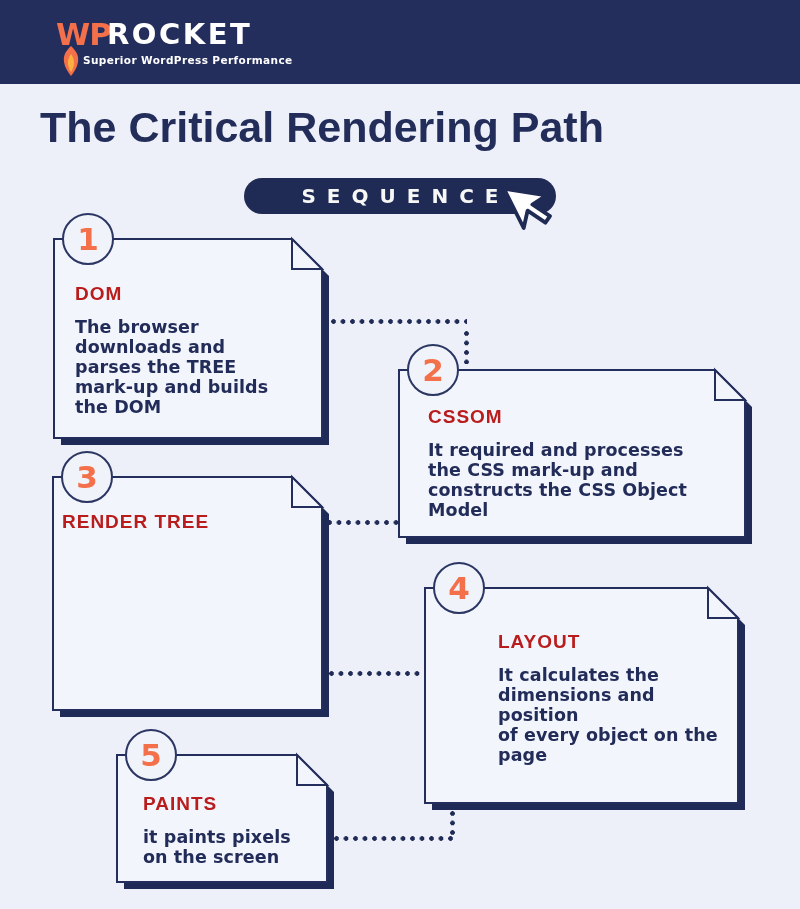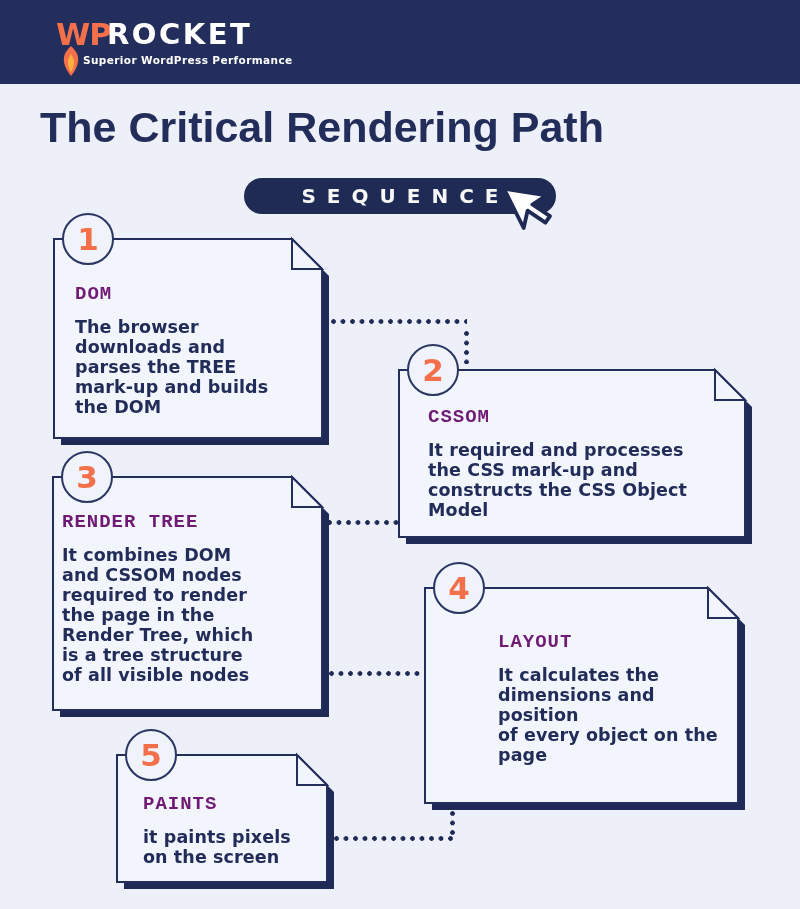--- a/index.html
+++ b/index.html
@@ -36,22 +36,22 @@
   .note-card{position:absolute;}
   .note-bg{position:absolute;left:-2px;top:-2px;overflow:visible;}
   .card-content{position:relative;z-index:1;}
   .num-circle{
     position:absolute;left:8px;top:-26px;width:52px;height:52px;border-radius:50%;
     background:#f0f3fa;border:2px solid #2b3663;z-index:2;
     display:flex;align-items:center;justify-content:center;box-sizing:border-box;
   }
   .num-circle span{color:#f3704a;font-size:31px;font-weight:700;font-family:"DejaVu Sans",sans-serif;}
   .card-title{
-    color:#701a75;font-size:19px;font-weight:800;letter-spacing:1px;
-    font-family:Liberation Mono, monospace;
+    color:#b91c1c;font-size:19px;font-weight:800;letter-spacing:1px;
+    font-family:Liberation Sans, sans-serif;
   }
   .card-desc{
     margin-top:13px;color:#222c58;font-size:17.5px;font-weight:800;line-height:1.14;
     letter-spacing:0.1px;white-space:pre-line;font-family:"DejaVu Sans",sans-serif;
   }
   #card-dom   {left:54px; top:239px;width:268px;height:199px;}
   #card-dom    .card-content{padding:44px 14px 0 21px;}
   #card-cssom {left:399px;top:370px;width:346px;height:167px;}
   #card-cssom  .card-content{padding:36px 14px 0 29px;}
   #card-render{left:53px; top:477px;width:269px;height:233px;}
@@ -150,27 +150,20 @@
       <svg class="note-bg" width="282" height="246" viewBox="-2 -2 282 246">
         <path d="M0 0 H239 L269 30 V233 H0 Z" fill="#1f2a56" transform="translate(7 7)"></path>
         <path d="M0 0 H239 L269 30 V233 H0 Z" fill="#f3f5fc" stroke="#242e5c" stroke-width="2" stroke-linejoin="miter"></path>
         <path d="M239 0 L269 30 H239 Z" fill="#f3f5fc" stroke="#242e5c" stroke-width="2" stroke-linejoin="miter"></path>
       </svg>
     <div class="num-circle">
         <span>3</span>
       </div>
     <div class="card-content">
       <div class="card-title">RENDER TREE</div>
-      <div class="card-desc">It combines DOM
-and CSSOM nodes
-required to render
-the page in the
-Render Tree, which
-is a tree structure
-of all visible nodes</div>
     </div>
   </div>
 
   <div class="note-card" id="card-layout">
       <svg class="note-bg" width="326" height="228" viewBox="-2 -2 326 228">
         <path d="M0 0 H283 L313 30 V215 H0 Z" fill="#1f2a56" transform="translate(7 7)"></path>
         <path d="M0 0 H283 L313 30 V215 H0 Z" fill="#f3f5fc" stroke="#242e5c" stroke-width="2" stroke-linejoin="miter"></path>
         <path d="M283 0 L313 30 H283 Z" fill="#f3f5fc" stroke="#242e5c" stroke-width="2" stroke-linejoin="miter"></path>
       </svg>
     <div class="num-circle">

